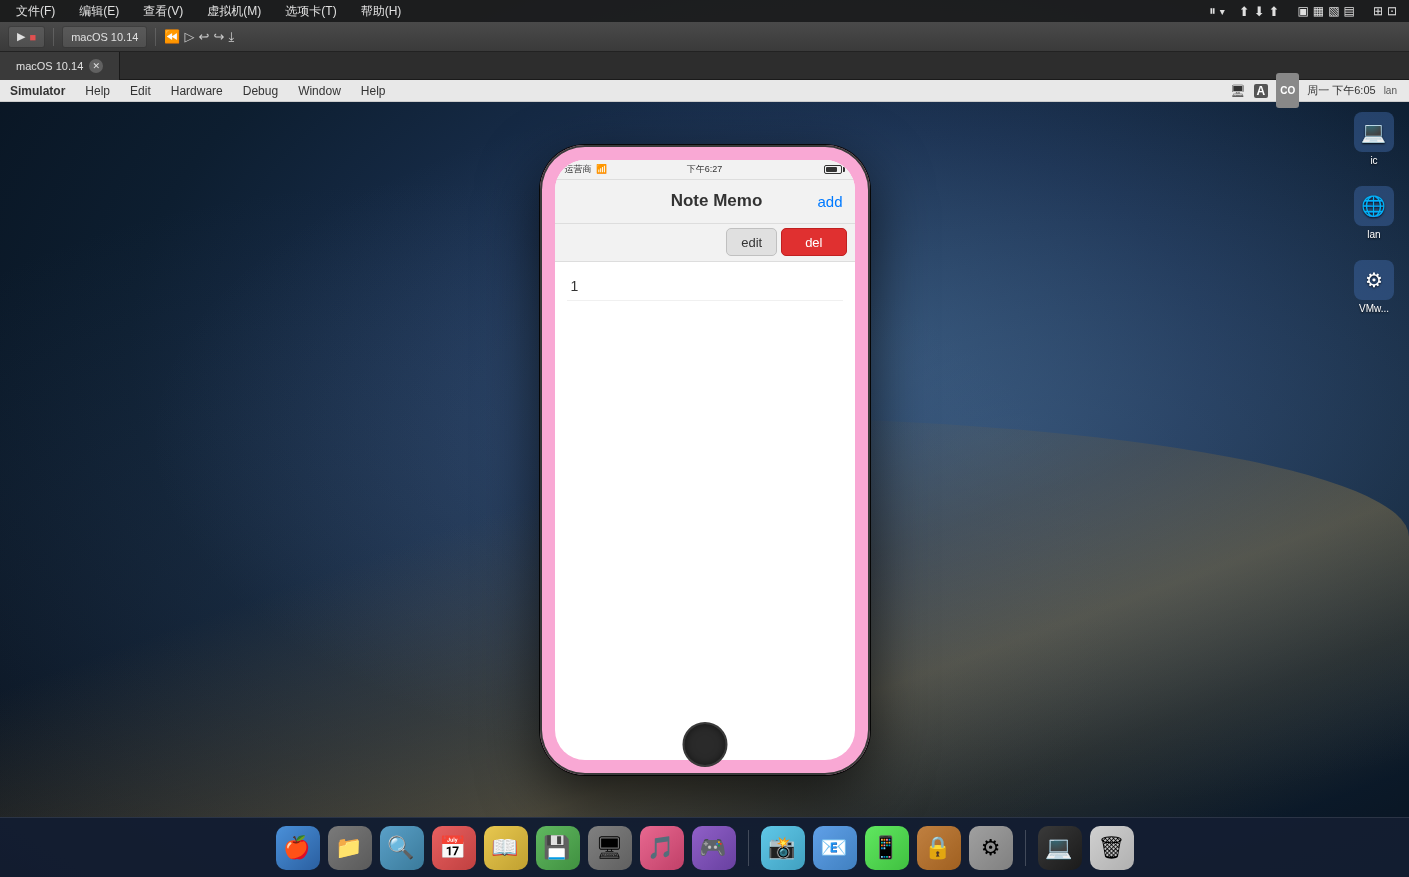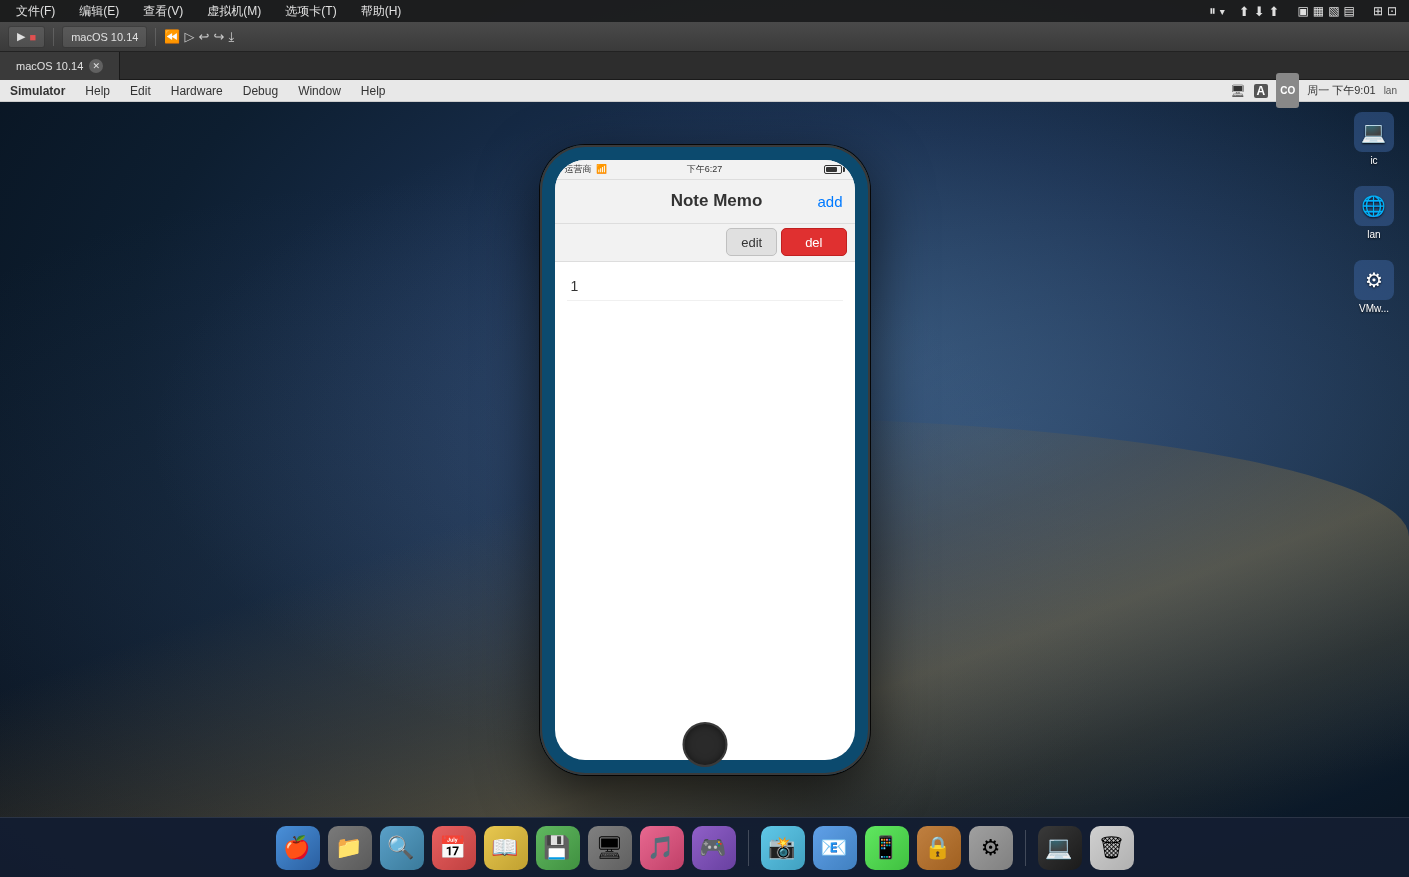--- a/index.html
+++ b/index.html
@@ -234,21 +234,21 @@
     .phone-container {
       position: absolute;
       left: 50%;
       top: 50%;
       transform: translate(-50%, -50%);
       z-index: 10;
     }
     .phone-body {
       width: 330px;
       height: 630px;
-      background: #0c4a6e;
+      background: #f9a8d4;
       border-radius: 45px;
       padding: 15px;
       box-shadow:
         inset 0 0 0 2px #3a3a3a,
         0 20px 60px rgba(0,0,0,0.7),
         0 0 0 1px #0a0a0a;
       position: relative;
     }
     .phone-screen {
       width: 100%;
@@ -532,21 +532,21 @@
   <div class="sim-menubar-item">Help</div>
   <div class="sim-menubar-item">Edit</div>
   <div class="sim-menubar-item">Hardware</div>
   <div class="sim-menubar-item">Debug</div>
   <div class="sim-menubar-item">Window</div>
   <div class="sim-menubar-item">Help</div>
   <div class="sim-menubar-right">
     <span style="font-size:12px;">🖥</span>
     <span style="font-size:12px; font-weight:bold; background:#555; color:white; padding:0 3px; border-radius:2px;">A</span>
     <span class="co-badge">CO</span>
-    <span>周一 下午9:01</span>
+    <span>周一 下午6:05</span>
     <span style="font-size:10px; color:#555;">lan</span>
   </div>
 </div>
 
 <div class="desktop">
 
   <div class="right-icons">
     <div class="desktop-icon">
       <div class="desktop-icon-img" style="background: rgba(60,100,160,0.5);">💻</div>
       <span>ic</span>

